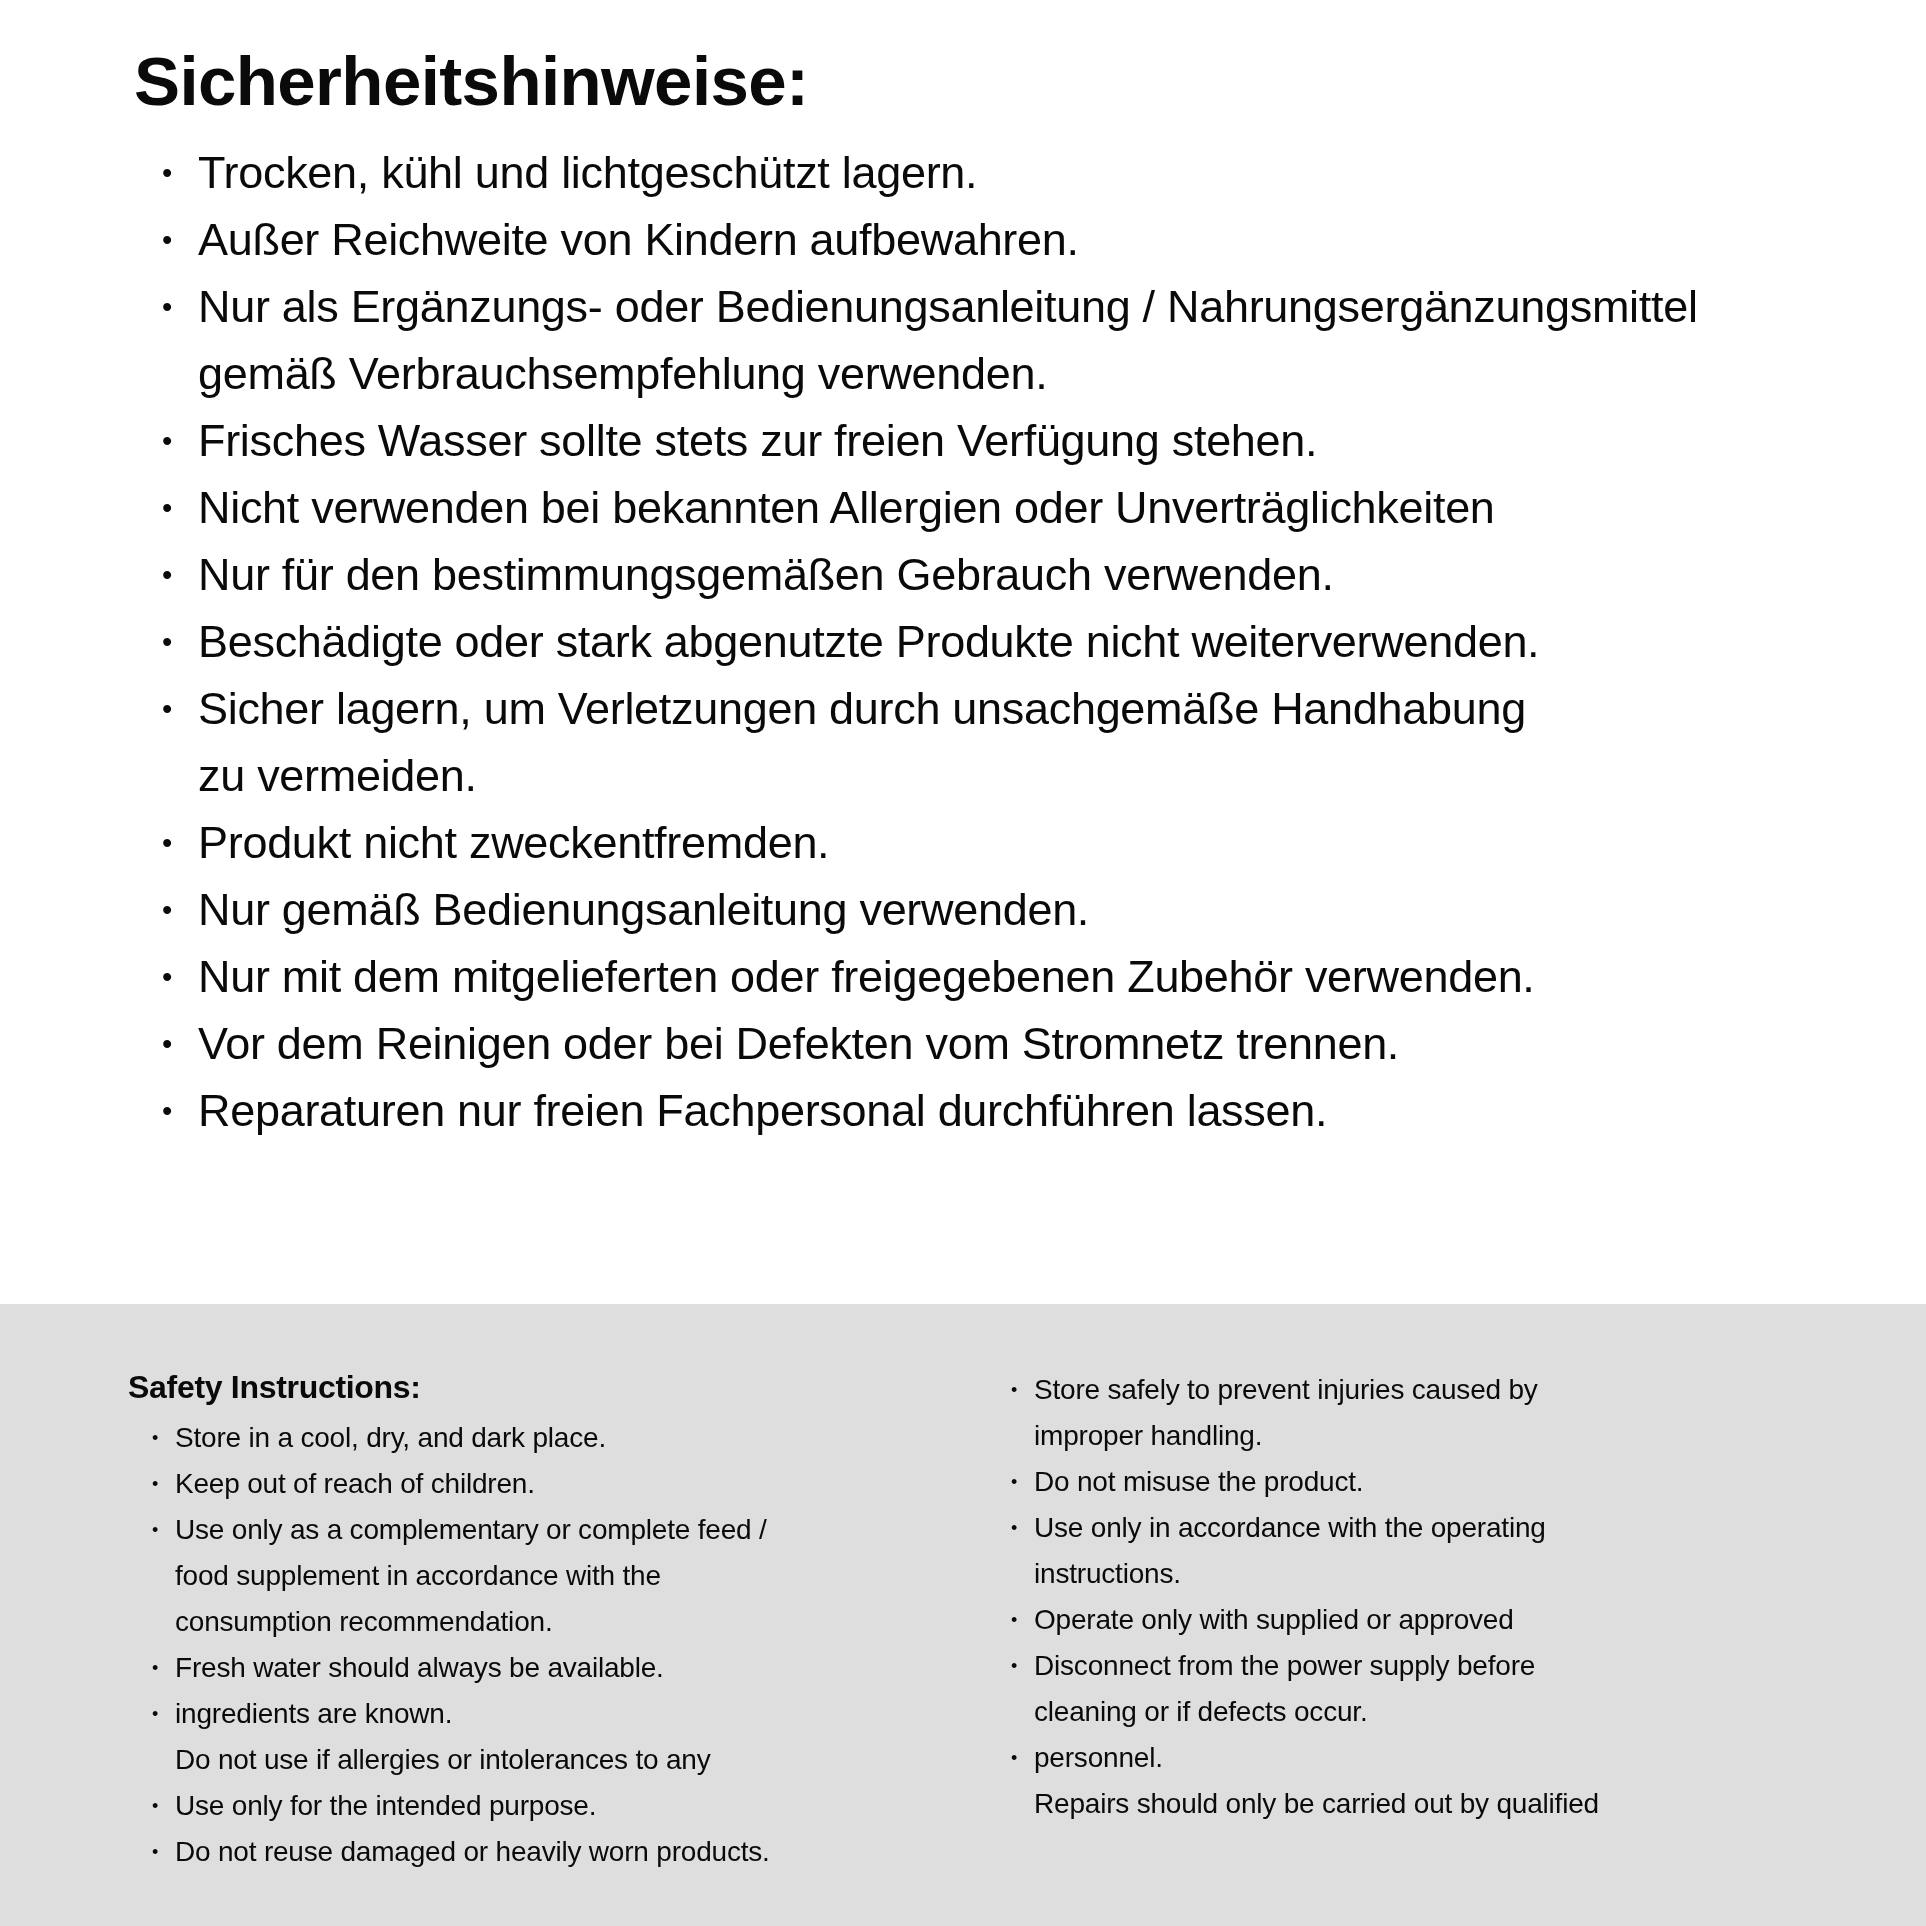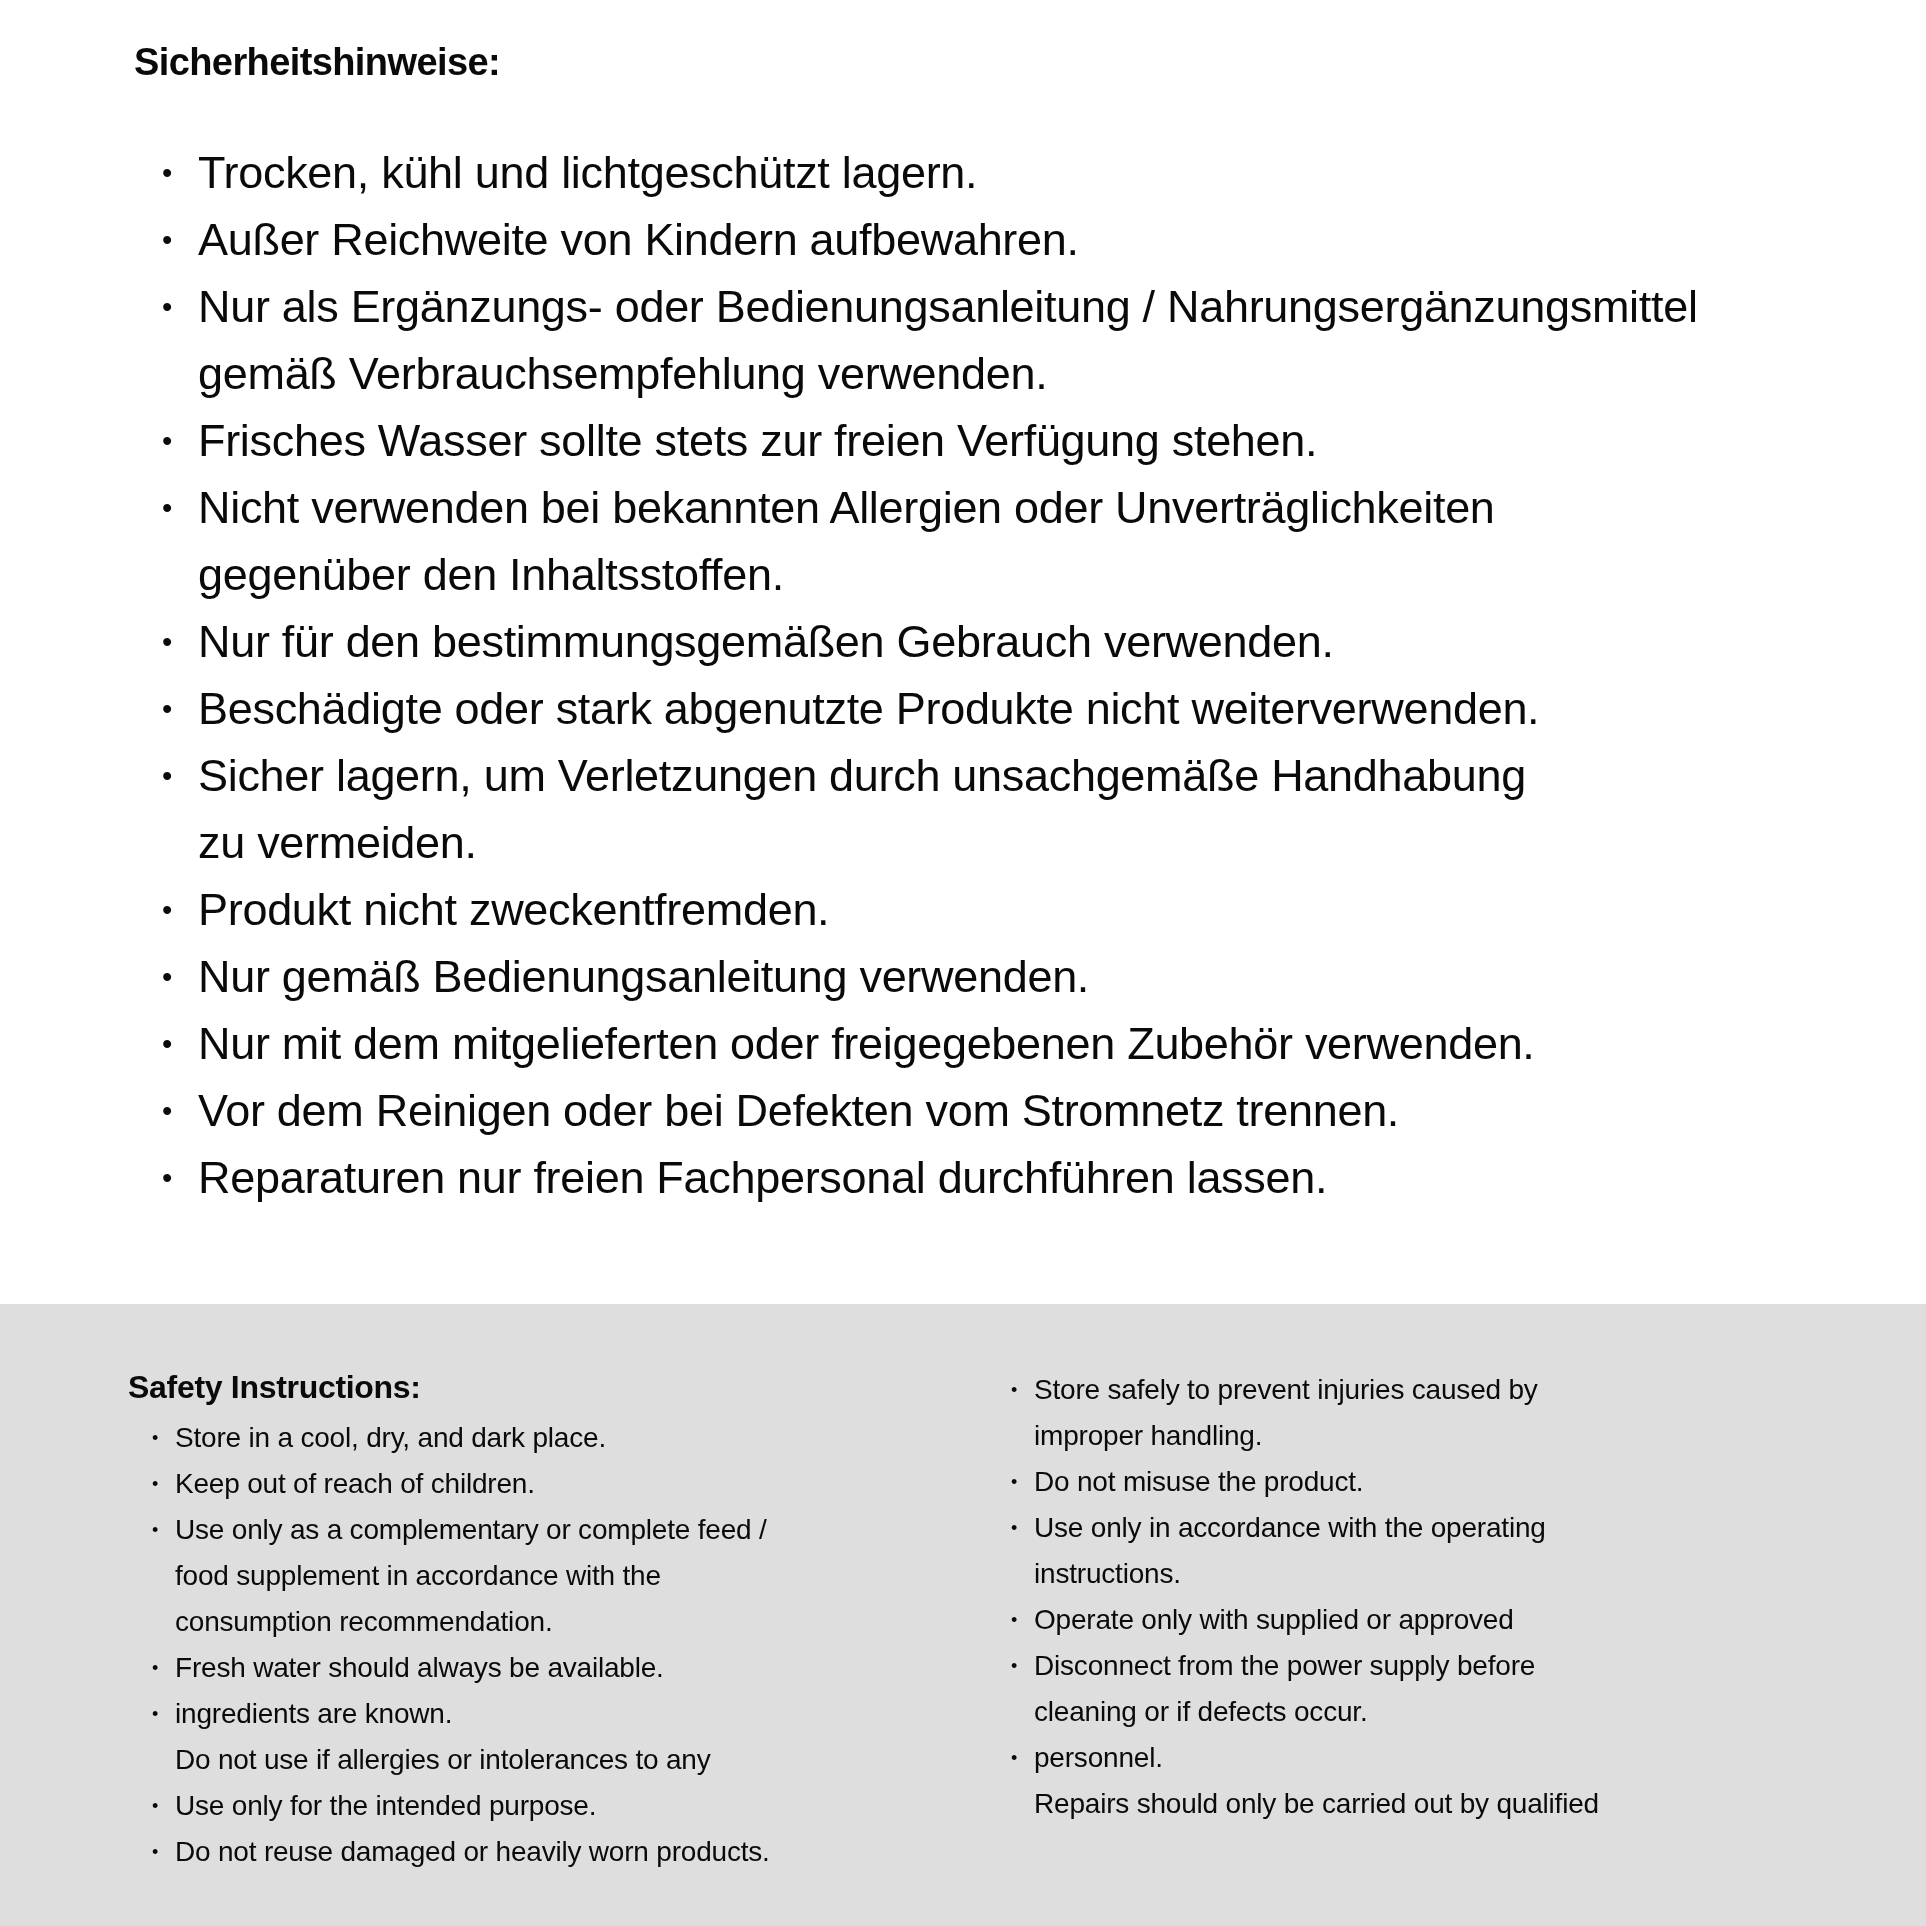--- a/index.html
+++ b/index.html
@@ -9,21 +9,21 @@
     background: #ffffff;
     color: #0a0a0a;
     font-family: "Liberation Sans", "DejaVu Sans", sans-serif;
     overflow: hidden;
   }
 
   
   .de-title {
     position: absolute;
     left: 134px; top: 39px;
-    font-size: 38px;
+    font-size: 69px;
     font-weight: 700;
     letter-spacing: -0.6px;
     line-height: 1.25;
     white-space: nowrap;
   }
   .de-list {
     position: absolute;
     left: 162px; top: 139px;
     width: 1744px;
   }
@@ -99,21 +99,20 @@
     <div class="li">
       <span class="dot">•</span>
       <div class="txt">
         <span class="ln">Frisches Wasser sollte stets zur freien Verfügung stehen.</span>
       </div>
     </div>
     <div class="li">
       <span class="dot">•</span>
       <div class="txt">
         <span class="ln">Nicht verwenden bei bekannten Allergien oder Unverträglichkeiten</span>
-        <span class="ln">gegenüber den Inhaltsstoffen.</span>
       </div>
     </div>
     <div class="li">
       <span class="dot">•</span>
       <div class="txt">
         <span class="ln">Nur für den bestimmungsgemäßen Gebrauch verwenden.</span>
       </div>
     </div>
     <div class="li">
       <span class="dot">•</span>

